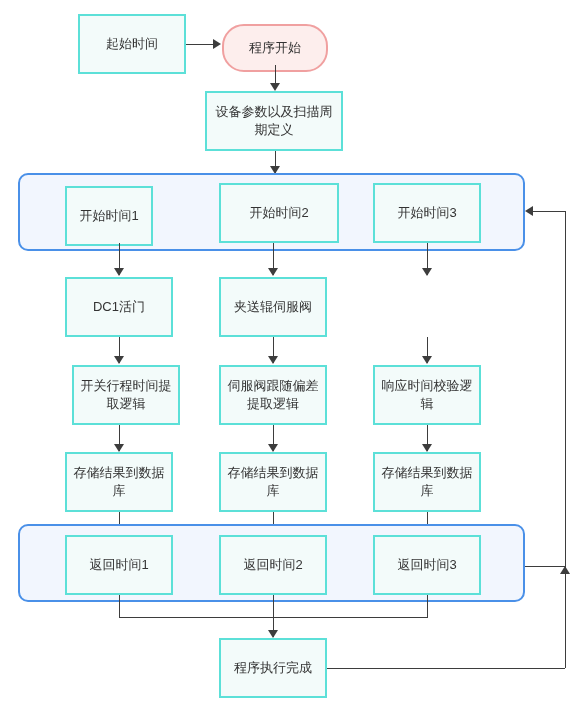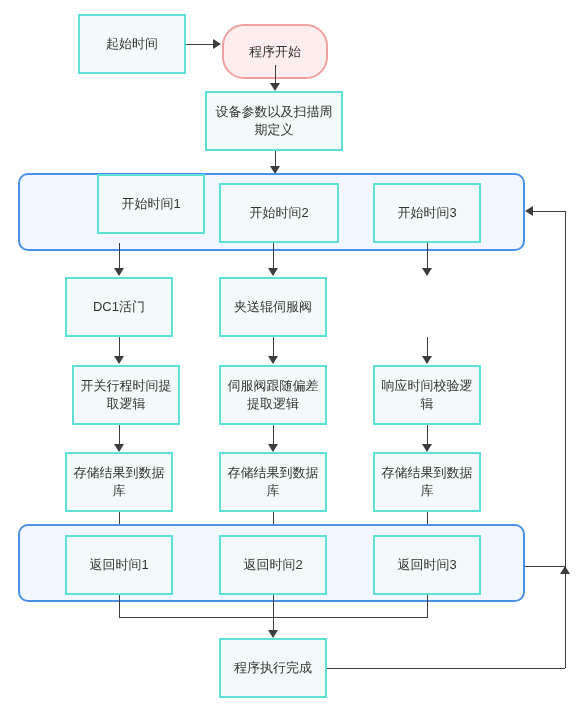--- a/index.html
+++ b/index.html
@@ -60,36 +60,36 @@
   .arr-l{border-top:5px solid transparent;border-bottom:5px solid transparent;border-right:8px solid #3d3d3d;}
   .arr-r{border-top:5px solid transparent;border-bottom:5px solid transparent;border-left:8px solid #3d3d3d;}
 </style>
 </head>
 <body>
 
 <div id="canvas">
 
   <div class="node" style="left:78px;top:14px;width:108px;height:60px;">起始时间</div>
 
-  <div class="terminal" style="left:222px;top:24px;width:106px;height:55px;">程序开始</div>
+  <div class="terminal" style="left:222px;top:24px;width:106px;height:48px;">程序开始</div>
 
   <div class="ln lnh" style="left:186px;top:44px;width:28px;"></div>
   <div class="arr arr-r" style="left:213px;top:39px;"></div>
 
   <div class="ln lnv" style="left:275px;top:65px;height:20px;"></div>
   <div class="arr arr-d" style="left:270px;top:83px;"></div>
 
   <div class="node" style="left:205px;top:91px;width:138px;height:60px;">设备参数以及扫描周期定义</div>
 
   <div class="ln lnv" style="left:275px;top:151px;height:22px;"></div>
   <div class="arr arr-d" style="left:270px;top:166px;"></div>
 
   <div class="group" style="left:18px;top:173px;width:507px;height:78px;"></div>
 
-  <div class="node" style="left:65px;top:174px;width:108px;height:60px;margin-left:32px;">开始时间1</div>
+  <div class="node" style="left:65px;top:186px;width:88px;height:60px;">开始时间1</div>
   <div class="node" style="left:219px;top:183px;width:120px;height:60px;">开始时间2</div>
   <div class="node" style="left:373px;top:183px;width:108px;height:60px;">开始时间3</div>
 
   <div class="ln lnv" style="left:119px;top:243px;height:32px;"></div>
   <div class="arr arr-d" style="left:114px;top:268px;"></div>
 
   <div class="ln lnv" style="left:273px;top:243px;height:32px;"></div>
   <div class="arr arr-d" style="left:268px;top:268px;"></div>
 
   <div class="ln lnv" style="left:427px;top:243px;height:32px;"></div>

